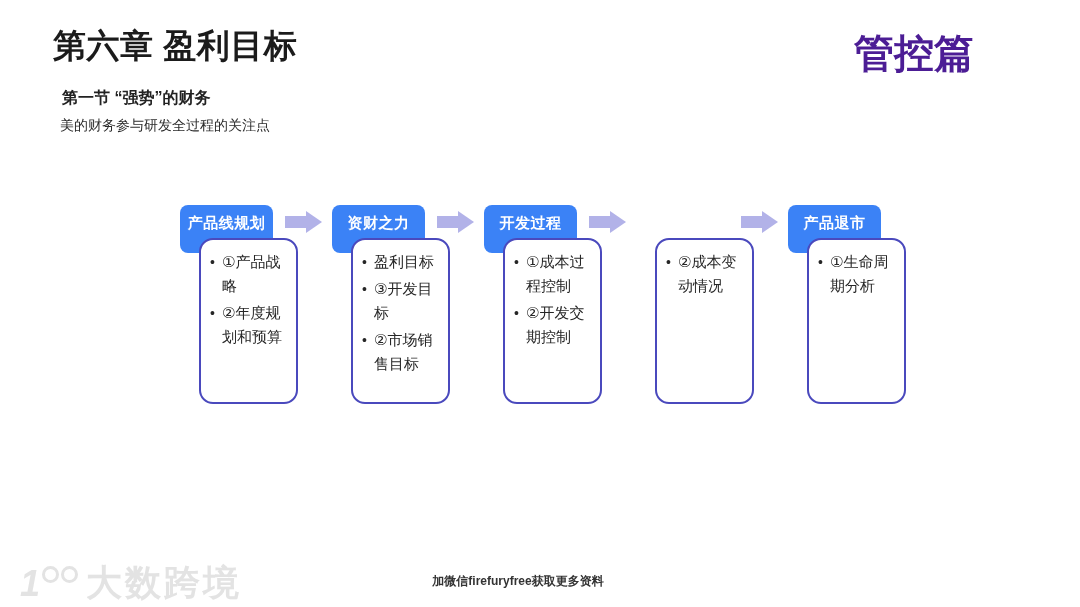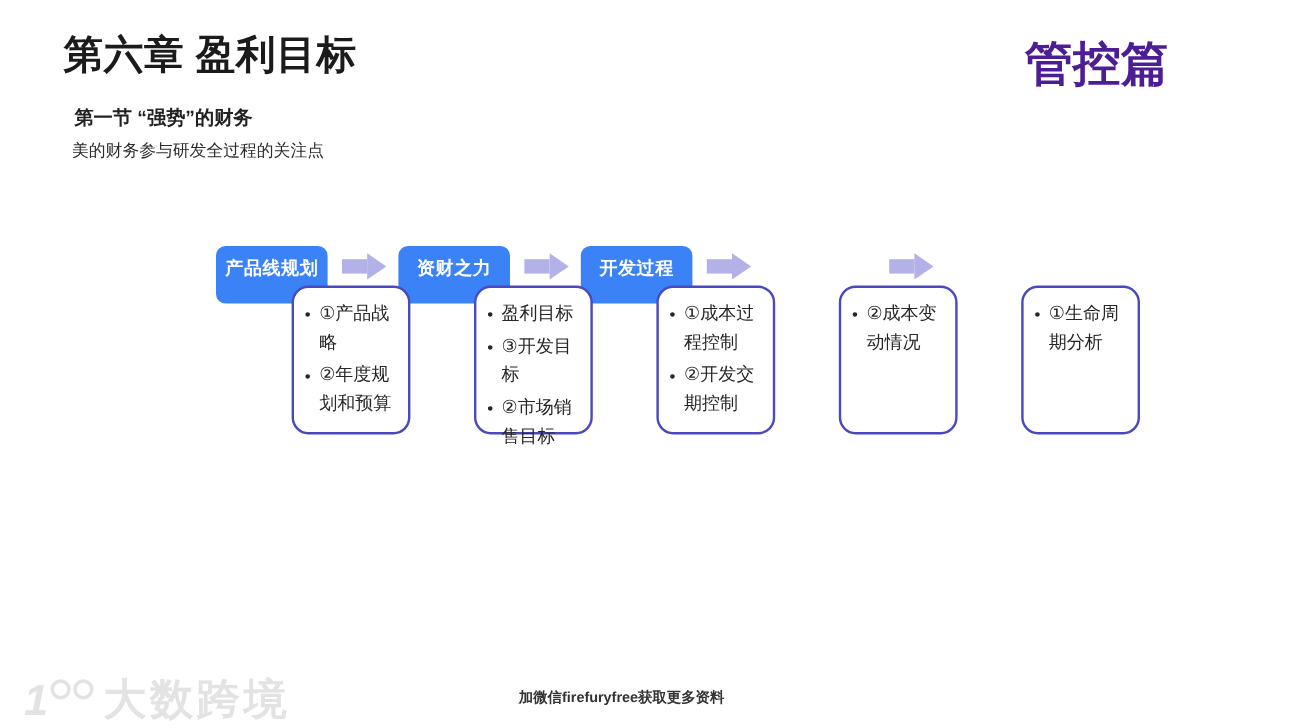--- a/index.html
+++ b/index.html
@@ -9,21 +9,21 @@
   
   .page-title{position:absolute;left:53px;top:24px;font-size:33px;font-weight:bold;color:#1b1b1b;letter-spacing:0.5px;white-space:nowrap;}
   .corner-label{position:absolute;right:106px;top:26px;font-size:40px;font-weight:bold;color:#4c1d95;white-space:nowrap;}
   .section-heading{position:absolute;left:62px;top:88px;font-size:16px;font-weight:bold;color:#222;white-space:nowrap;}
   .section-subheading{position:absolute;left:60px;top:117px;font-size:14px;font-weight:normal;color:#2c2c2c;white-space:nowrap;}
 
   
   .flow{position:absolute;left:180px;top:205px;width:740px;height:210px;}
   .col{position:absolute;top:0;width:152px;height:210px;}
   .stage-hdr{position:absolute;left:0;top:0;width:93px;height:48px;background:#3b82f6;border-radius:8px;color:#ffffff;font-size:15px;font-weight:bold;text-align:center;padding-top:9px;box-sizing:border-box;letter-spacing:0.5px;}
-  .stage-card{position:absolute;left:19px;top:33px;width:99px;height:124px;background:#ffffff;border:2px solid#4a49bd;border-radius:14px;box-sizing:border-box;z-index:2;margin-left:44px;}
+  .stage-card{position:absolute;left:19px;top:33px;width:99px;height:166px;background:#ffffff;border:2px solid#4a49bd;border-radius:14px;box-sizing:border-box;z-index:2;}
   .stage-card ul{margin:10px 4px 0 8px;padding:0;list-style:none;}
   .stage-card li{position:relative;padding-left:13px;font-size:15px;line-height:24px;color:#262626;margin-bottom:3px;}
   .stage-card li::before{content:"\2022";position:absolute;left:1px;top:0;color:#262626;font-size:14px;}
 
   
   .arrow{position:absolute;top:6px;width:37px;height:22px;z-index:1;}
   .arrow .shaft{position:absolute;left:0;top:5px;width:21px;height:12px;background:#b2b2e8;}
   .arrow .head{position:absolute;left:21px;top:0;width:0;height:0;border-top:11px solid transparent;border-bottom:11px solid transparent;border-left:16px solid #b2b2e8;}
 
   
@@ -78,20 +78,21 @@
 
     <div class="col" style="left:456px">
       <div class="stage-card">
         <ul>
           <li>②成本变动情况</li>
         </ul>
       </div>
     </div>
 
     <div class="col" style="left:608px">
+      <div class="stage-hdr">产品退市</div>
       <div class="stage-card">
         <ul>
           <li>①生命周期分析</li>
         </ul>
       </div>
     </div>
 
     <div class="arrow" style="left:105px">
         <div class="shaft"></div>
         <div class="head"></div>

